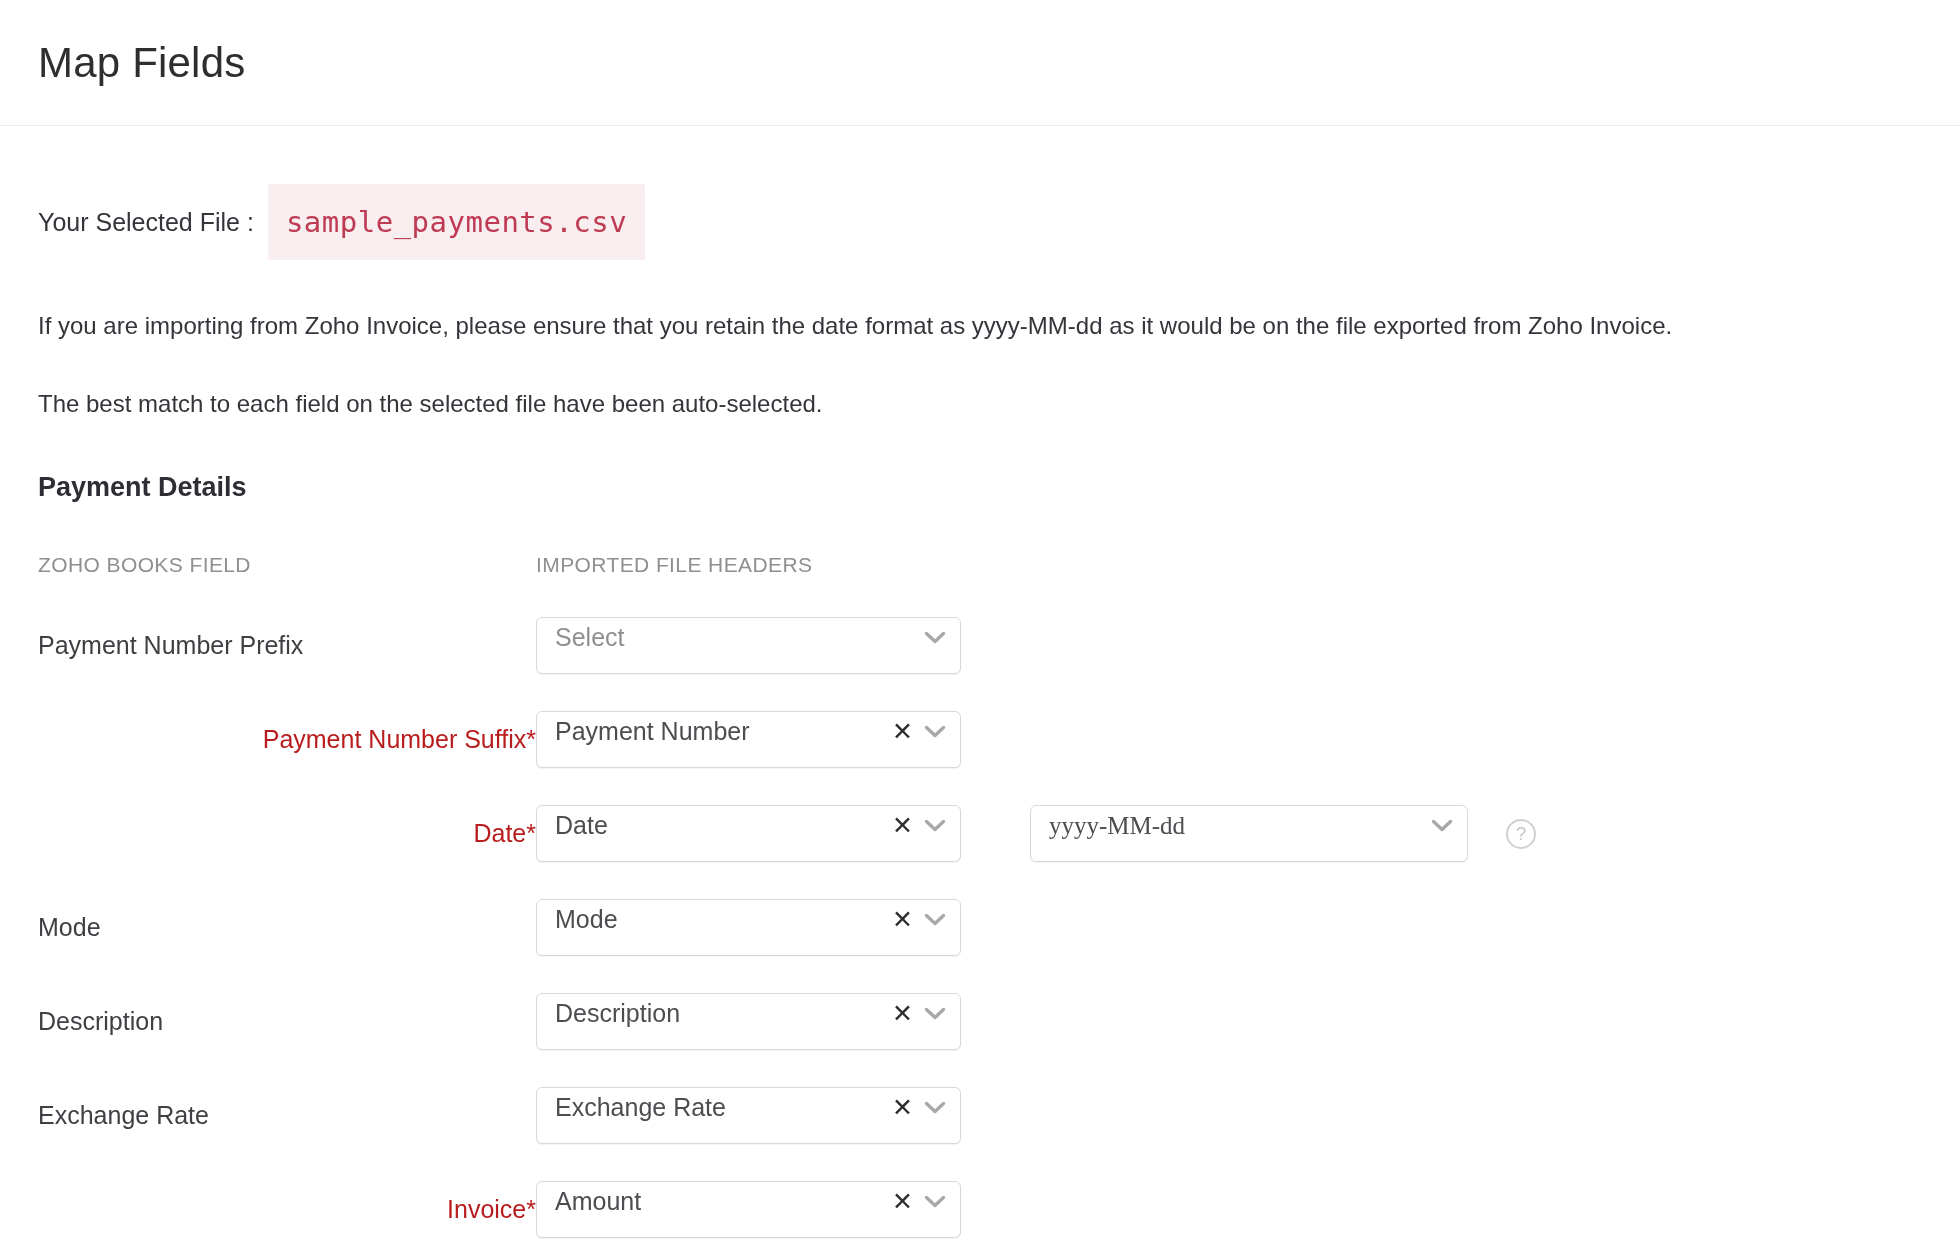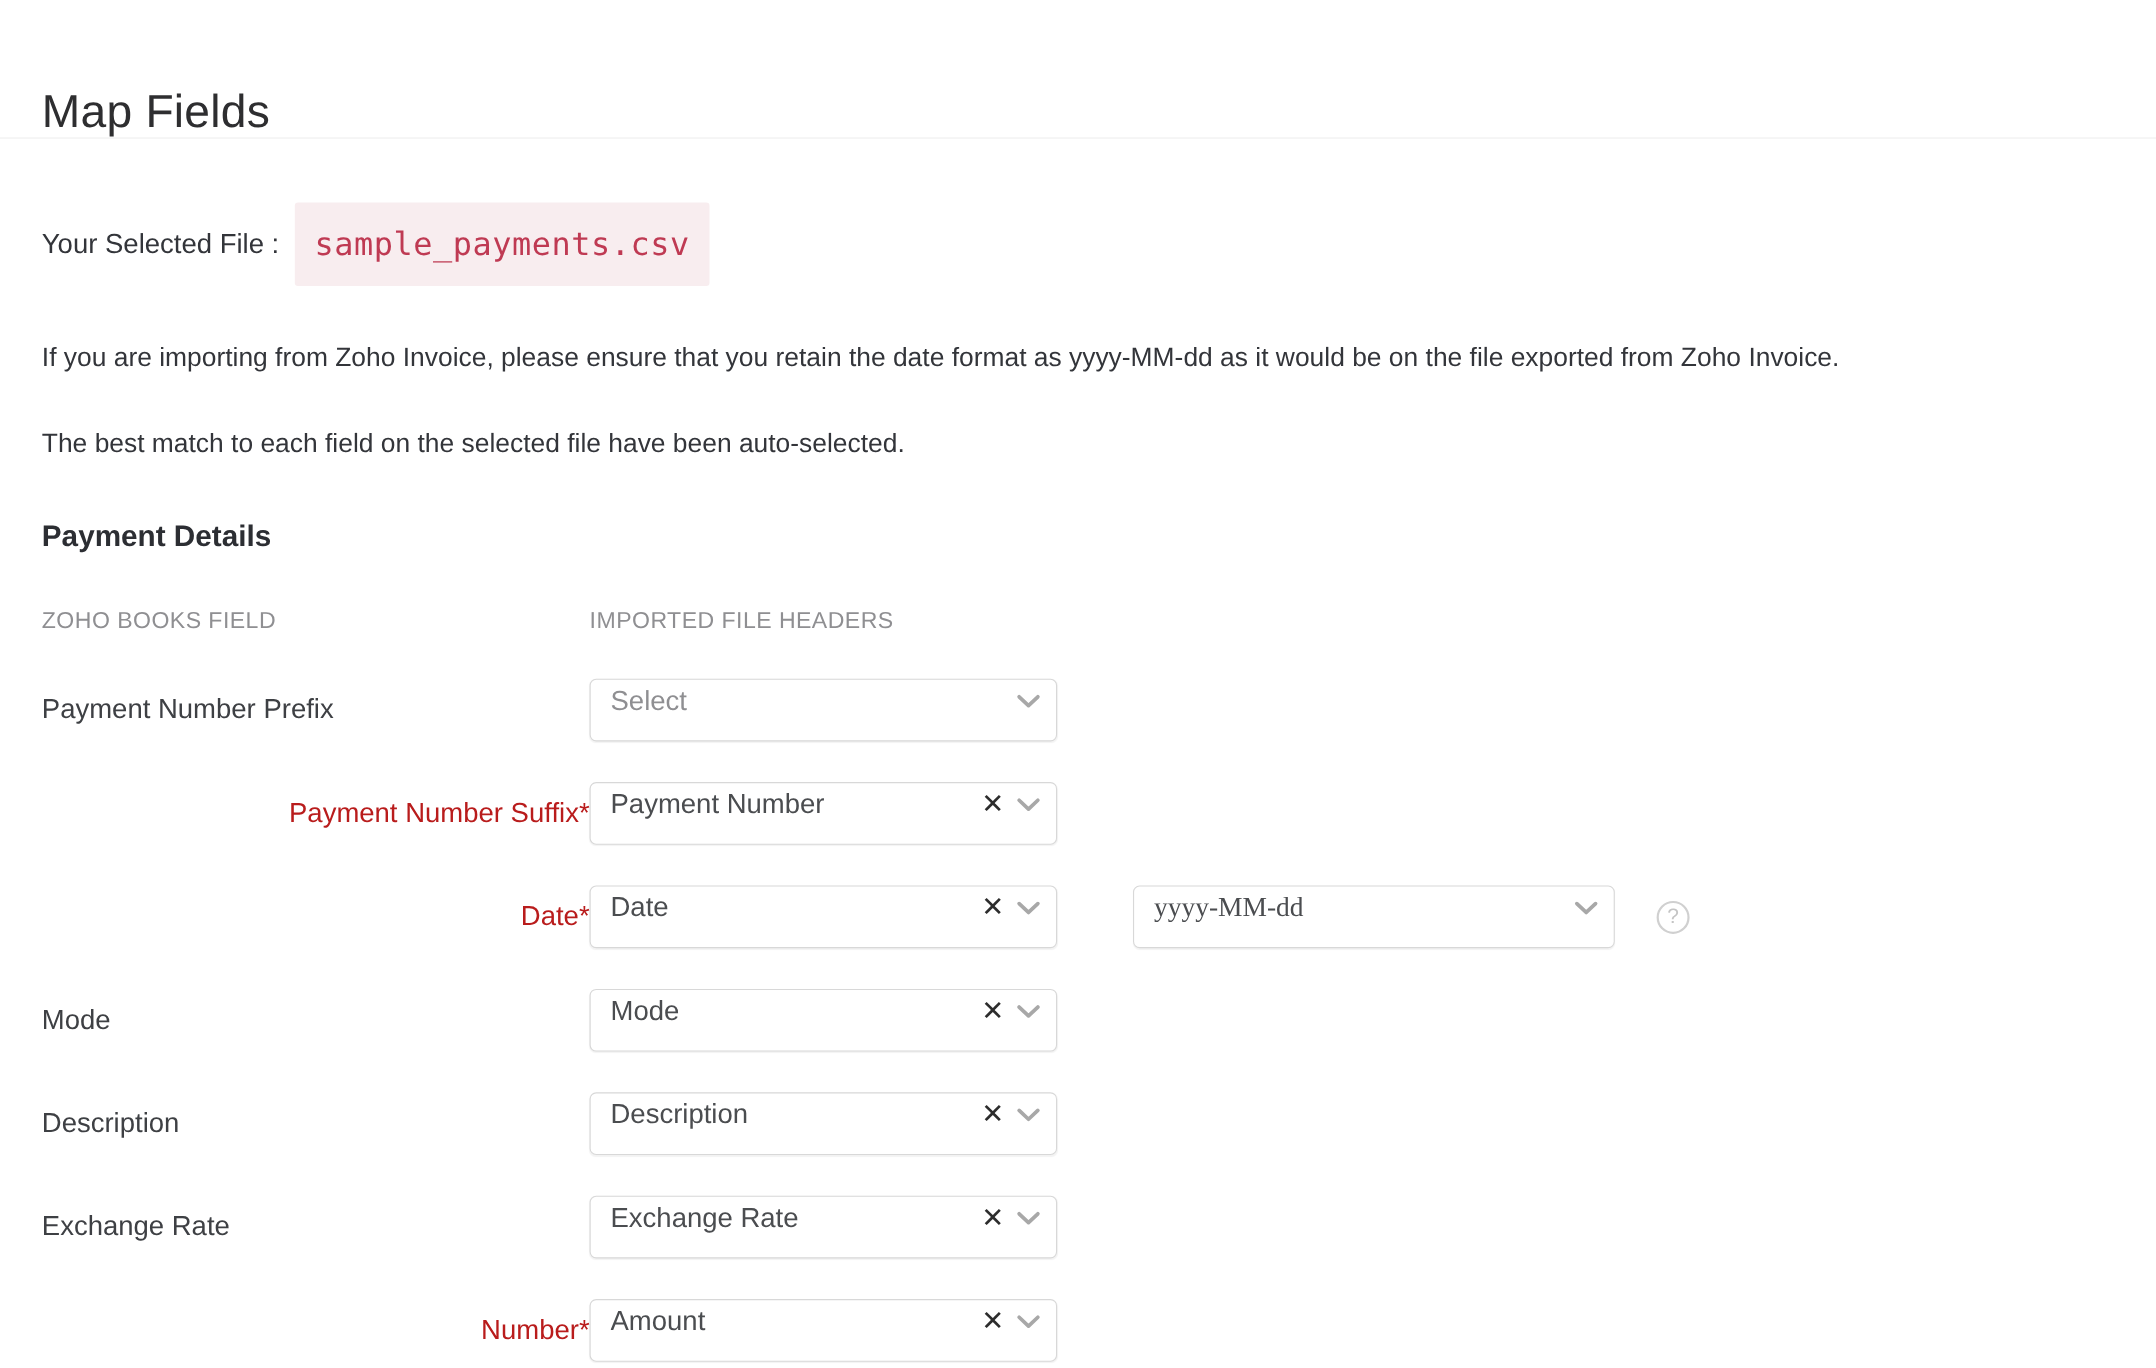--- a/index.html
+++ b/index.html
@@ -1,20 +1,20 @@
 <!DOCTYPE html>
 <html><head>
 <meta charset="utf-8">
 <style>
   * { margin:0; padding:0; box-sizing:border-box; }
   html,body { width:1960px; height:1244px; background:#ffffff;
     font-family:"Liberation Sans", sans-serif; color:#33353a; overflow:hidden; }
 
   .page-header { height:126px; border-bottom:1px solid #eeeeee;
-    display:flex; align-items:flex-end; padding:0 38px; }
+    display:flex; align-items:center; padding:0 38px; }
   .page-title { font-size:42px; font-weight:300; color:#2e2e30; letter-spacing:.2px; }
 
   .content { padding:0 38px; }
 
   .file-row { margin-top:58px; display:flex; align-items:center; }
   .file-label { font-size:25px; color:#33353a; }
   .file-chip { margin-left:14px; background:#f8edef; color:#bf3a53;
     font-family:"DejaVu Sans Mono","Liberation Mono",monospace;
     font-size:29px; padding:21px 18px; border-radius:3px; letter-spacing:.5px; }
 
@@ -148,21 +148,21 @@
           <span class="select-value">Exchange Rate</span>
           <span class="clear-x">✕</span>
           <span class="chev">
             <svg width="22" height="13" viewBox="0 0 22 13">
               <path d="M2.5 2.5 L11 10.5 L19.5 2.5" fill="none" stroke="#a8a8a8" stroke-width="3.4" stroke-linecap="round" stroke-linejoin="round"></path>
             </svg>
           </span>
         </div>
       </div>
       <div class="form-row">
-        <div class="row-label required">Number*</div>
+        <div class="row-label required">Invoice*</div>
         <div class="select-box">
           <span class="select-value">Amount</span>
           <span class="clear-x">✕</span>
           <span class="chev">
             <svg width="22" height="13" viewBox="0 0 22 13">
               <path d="M2.5 2.5 L11 10.5 L19.5 2.5" fill="none" stroke="#a8a8a8" stroke-width="3.4" stroke-linecap="round" stroke-linejoin="round"></path>
             </svg>
           </span>
         </div>
       </div>

